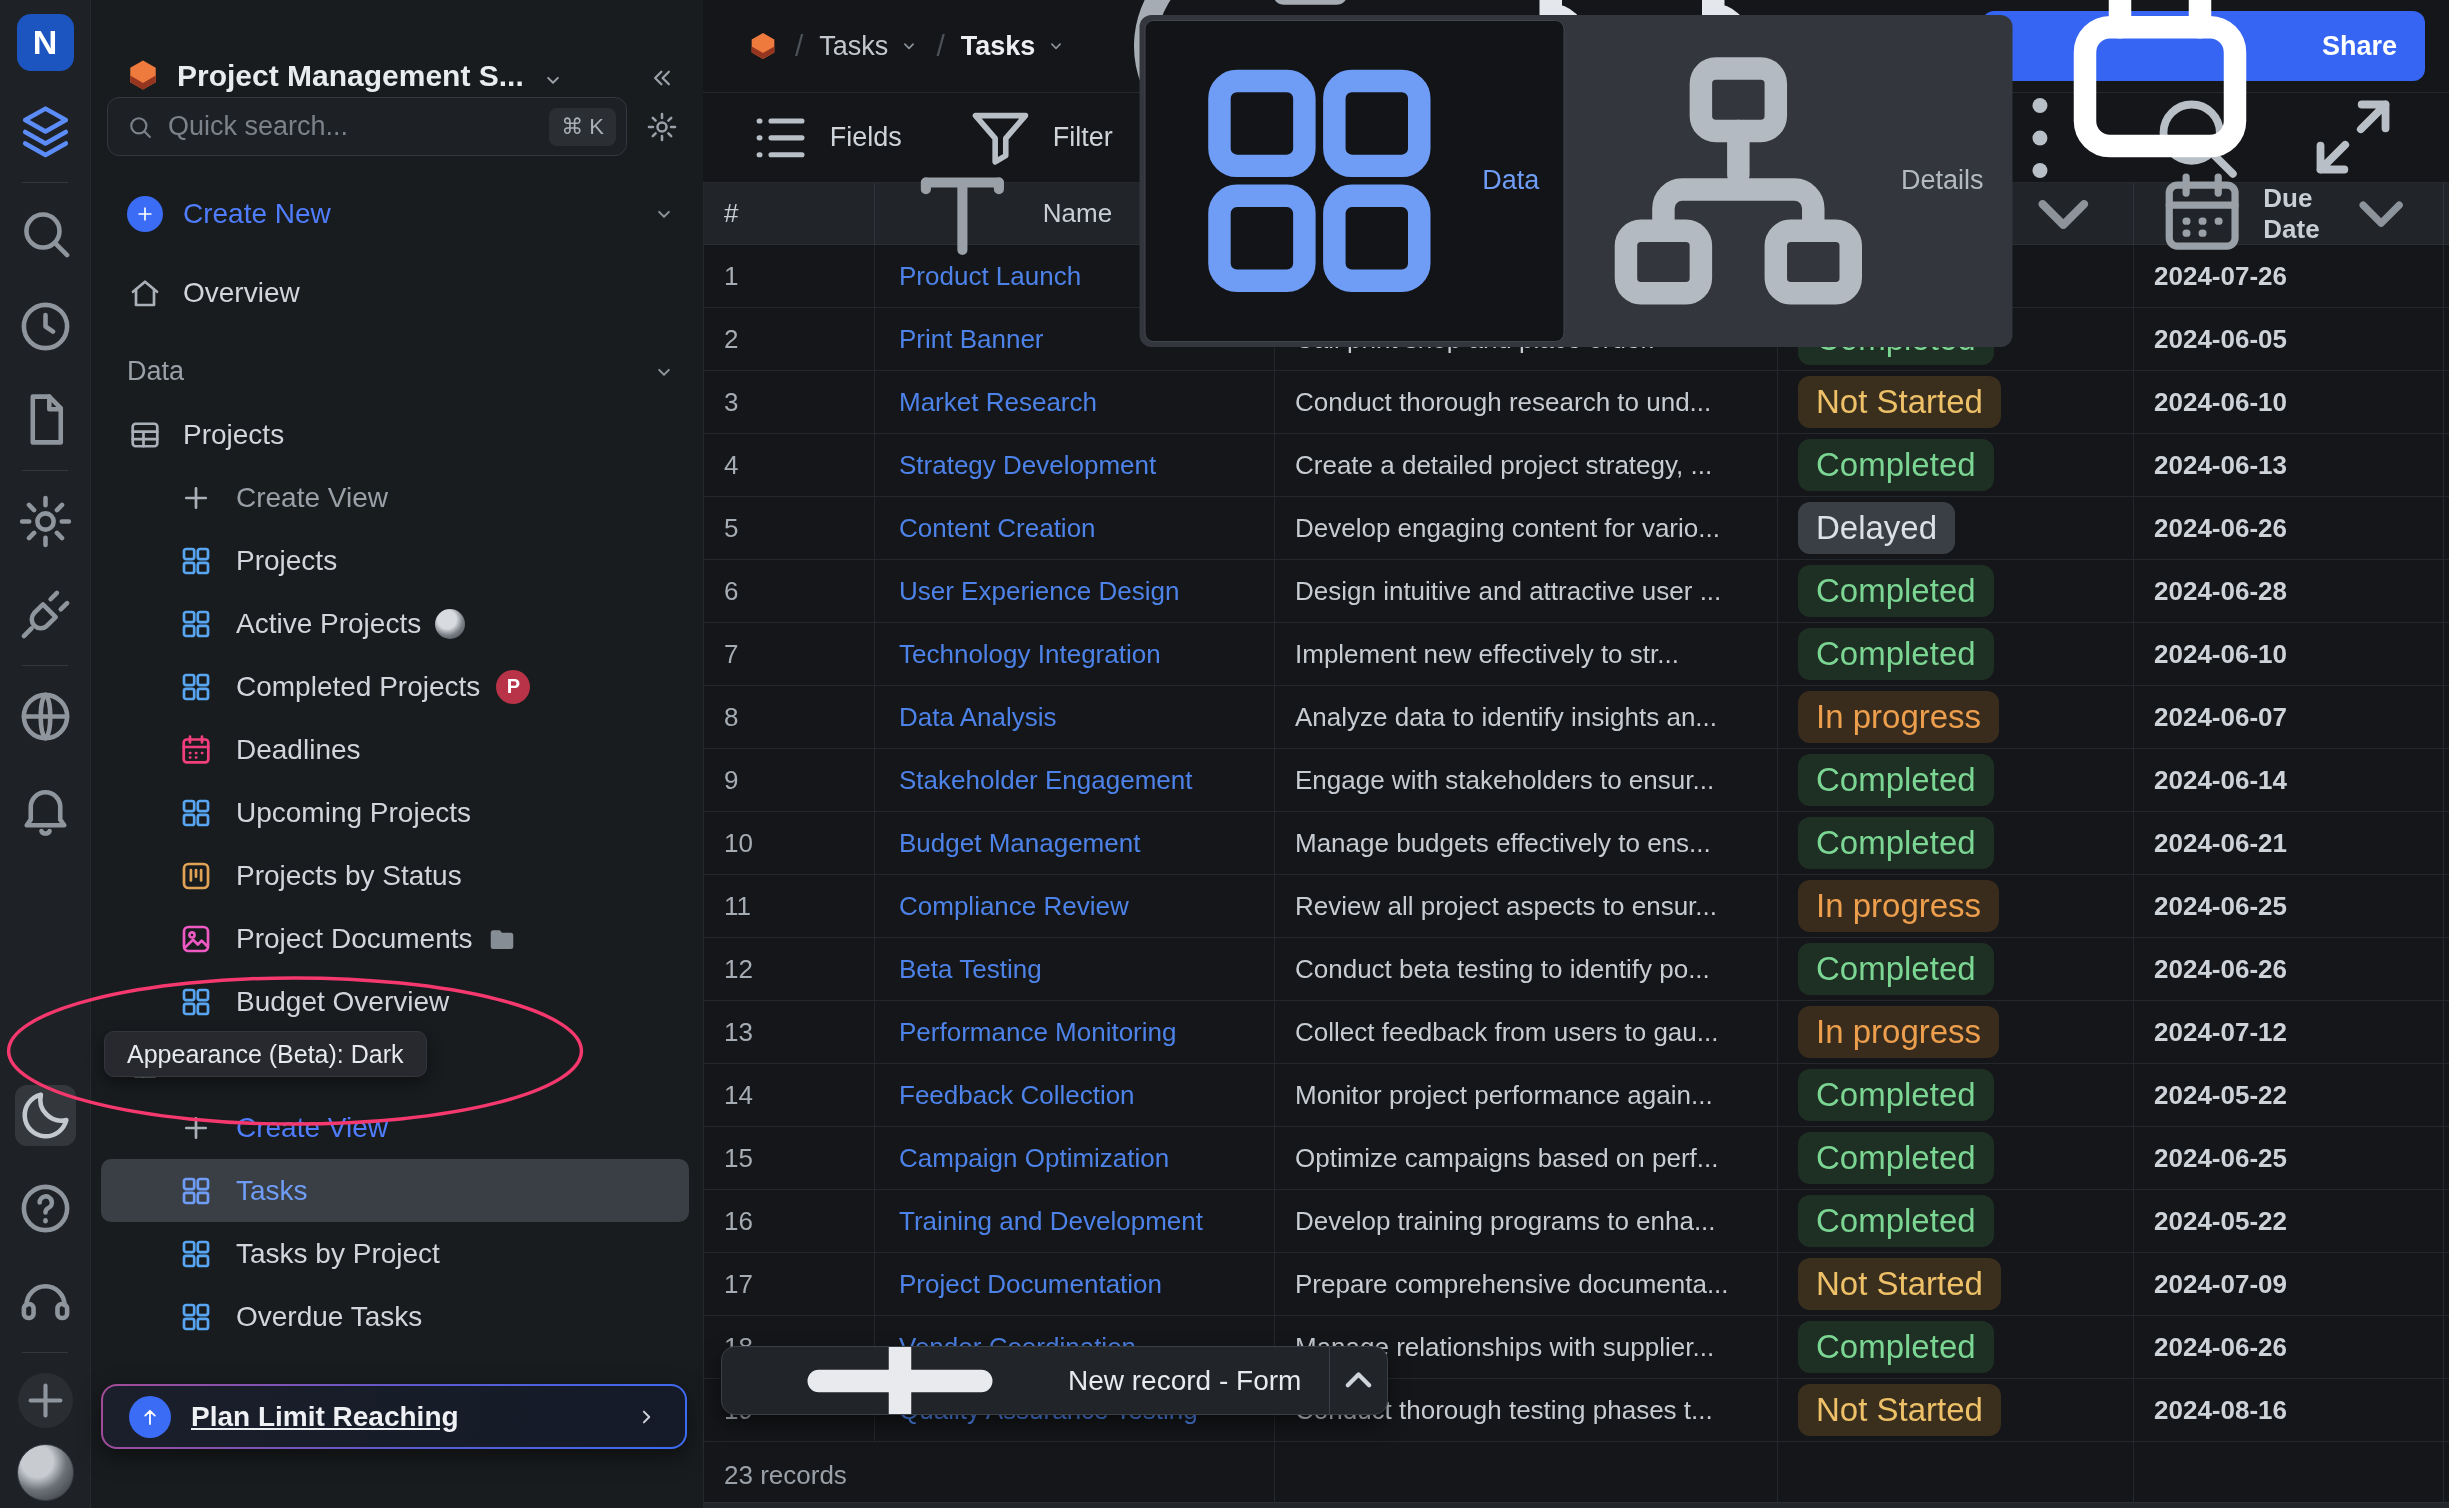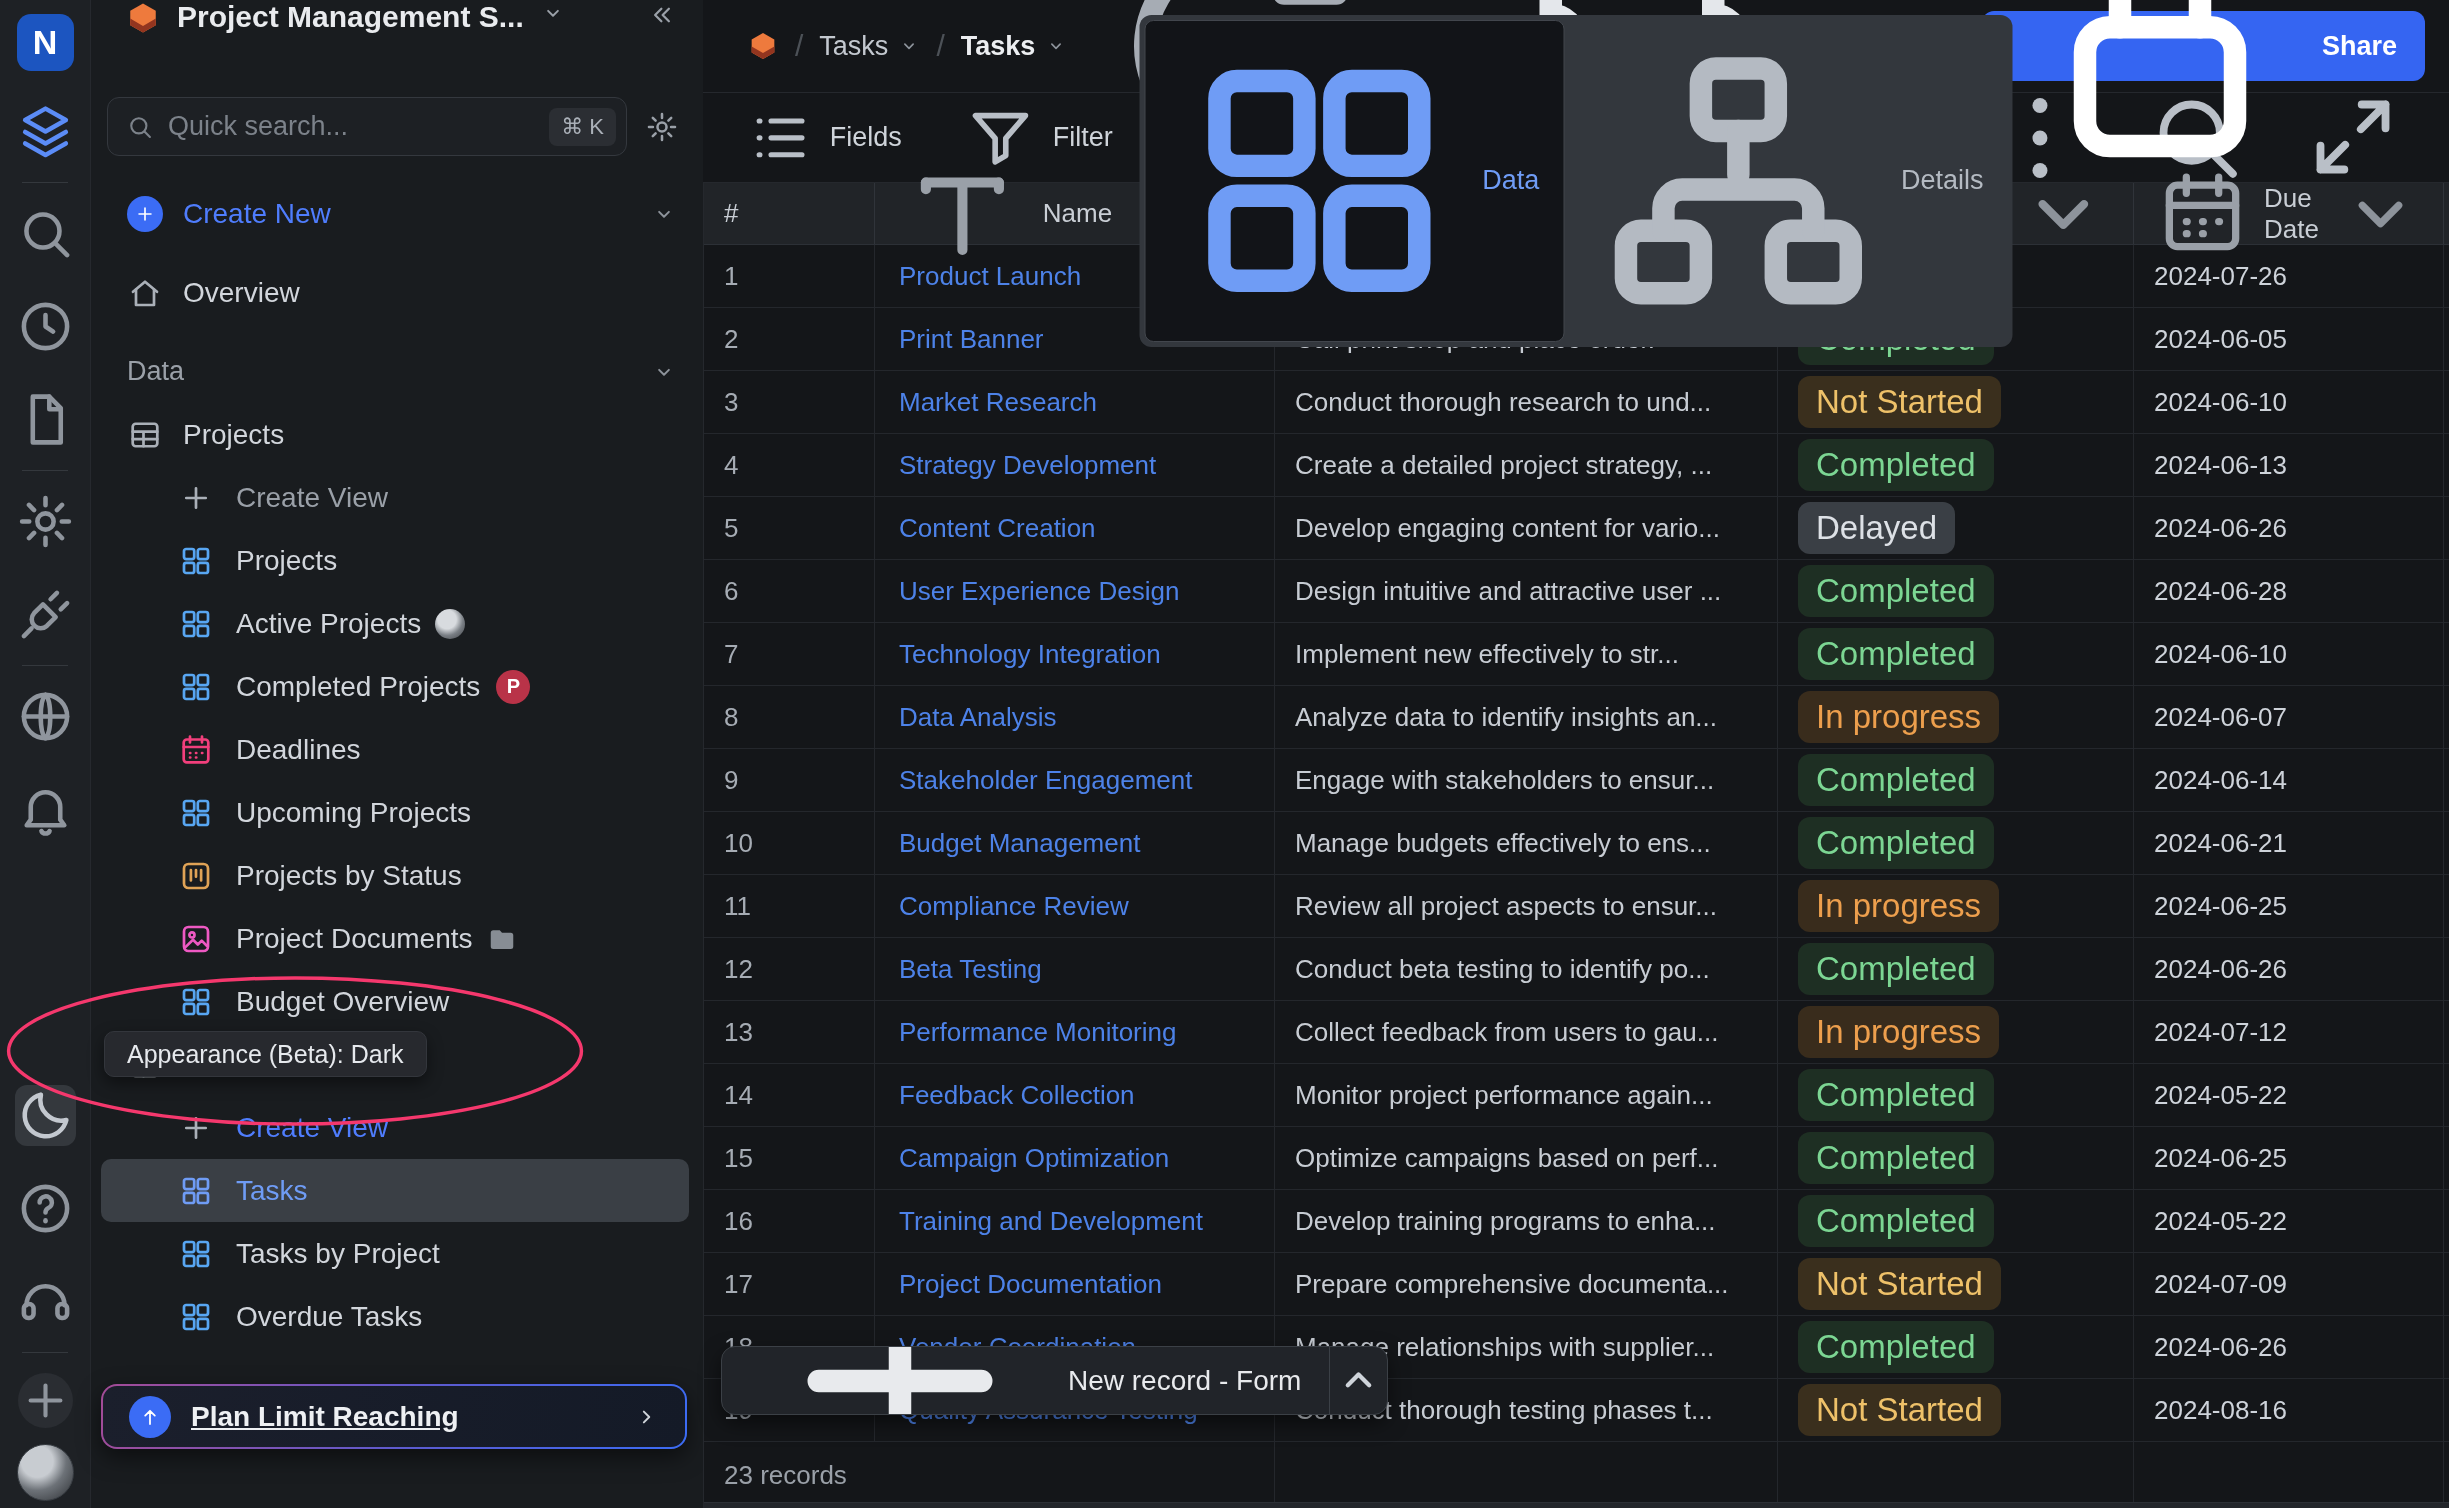--- a/index.html
+++ b/index.html
@@ -14,21 +14,21 @@
   .rail-item.active { color:#5b8cf7; }
   .rail-item.highlighted { background:#34383d; color:#c3c8cf; }
   .rail-divider { width:46px; height:1px; background:#34383d; margin:4px 0; flex:none;}
   .rail .push { margin-top:auto; }
   .rail-item .svgi { width:36px; height:36px; }
   .plus-btn { background:#2a2d32; border-radius:50%; width:55px; height:55px;}
   .avatar { width:57px; height:57px; border-radius:50%; background:radial-gradient(circle at 35% 30%, #c8ccd1 0 30%, #6d7278 55%, #2c2f33 100%); border:1px solid #3a3f45; }
 
   
   .sidebar { width:612px; background:#191c1f; display:flex; flex-direction:column; position:relative; flex:none; }
-  .sb-header { height:93px; display:flex; align-items:flex-start; padding:0 26px 0 34px; gap:16px; }
+  .sb-header { height:93px; display:flex; align-items:flex-end; padding:0 26px 0 34px; gap:16px; }
   .sb-title { font-size:30px; font-weight:600; color:#e9ebee; white-space:nowrap; overflow:hidden; }
   .sb-header .chev { color:#9aa0a8; }
   .sb-collapse { margin-left:auto; color:#9aa0a8; }
   .sb-searchrow { display:flex; align-items:center; gap:18px; margin:4px 24px 0 16px; }
   .sb-search { flex:1; height:59px; border:1px solid #34383e; background:#1d2024; border-radius:12px; display:flex; align-items:center; gap:14px; padding:0 10px 0 18px; }
   .sb-search input { flex:1; background:transparent; border:0; outline:0; color:#b9bfc7; font-size:27px; font-family:inherit; min-width:0;}
   .sb-search input::placeholder { color:#7c828a; }
   .kbd { background:#2b2e33; border-radius:8px; padding:6px 12px; color:#aab0b8; font-size:22px; white-space:nowrap; }
   .sb-gear { color:#9aa0a8; display:flex; }
   .sb-scroll { display:flex; flex-direction:column; margin-top:26px; }
@@ -90,21 +90,21 @@
 
   
   .grid { display:flex; flex-direction:column; flex:1; border-left:1px solid #25282d; min-height:0;}
   .thead { height:62px; background:#212428; border-bottom:1px solid #2c3036; display:flex; flex:none;}
   .th { display:flex; align-items:center; gap:13px; padding:0 14px 0 20px; font-size:26px; color:#c9ced5; border-right:1px solid #30343a; }
   .th .f-ic { color:#9aa0a8; display:flex;}
   .th .f-ic .svgi { width:26px; height:26px; }
   .th .chev { margin-left:auto; color:#8d939b; display:flex;}
   .th .chev .svgi { width:22px; height:22px; }
   .th-fill { flex:1; background:#212428; }
-  .c-idx { width:171px; } .c-name { width:400px; } .c-desc { width:503px; } .c-status { width:356px; } .c-date { width:310px; }
+  .c-idx { width:171px; } .c-name { width:400px; } .c-desc { width:503px; } .c-status { width:356px; } .c-date { width:310px;font-weight:bold; }
   .tbody { display:flex; flex-direction:column; flex:none;}
   .trow { height:63px; display:flex; border-bottom:1px solid #24272c; }
   .td { display:flex; align-items:center; padding:0 14px 0 20px; border-right:1px solid #24272c; font-size:26px; overflow:hidden; white-space:nowrap;}
   .td.c-idx { color:#a6acb4; }
   .td.c-name { color:#4d82e8; padding-left:24px; }
   .td.c-desc { color:#c7ccd3; }
   .td.c-date { color:#ced3da; }
   .pill { padding:7px 18px; border-radius:12px; font-size:33px; white-space:nowrap;}
   .tfoot { flex:1; display:flex; min-height:0;}
   .tf-cell { border-right:1px solid #24272c; display:flex; align-items:flex-start; padding:18px 0 16px 20px; }

